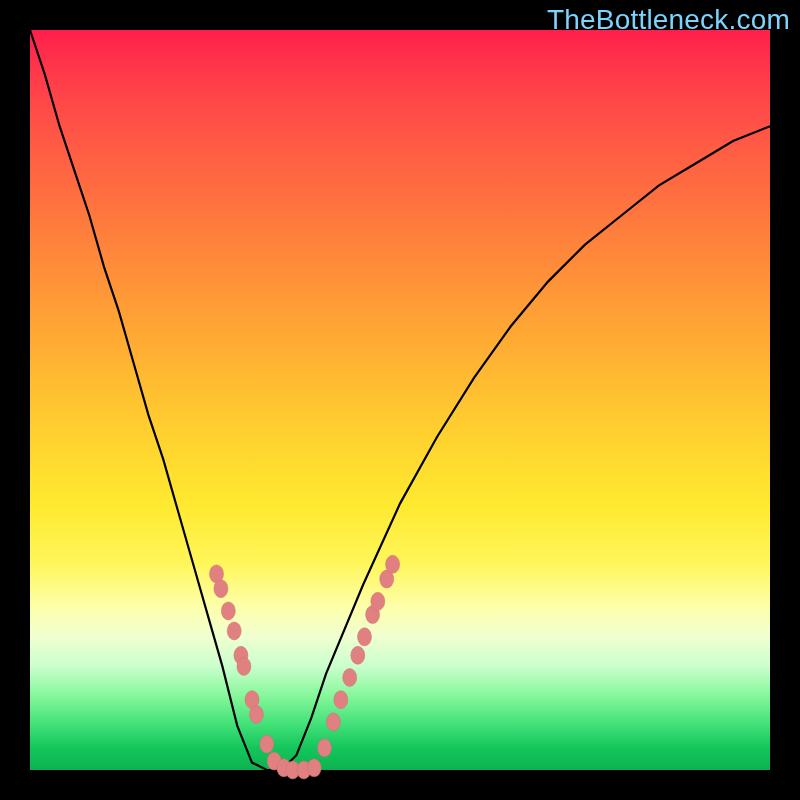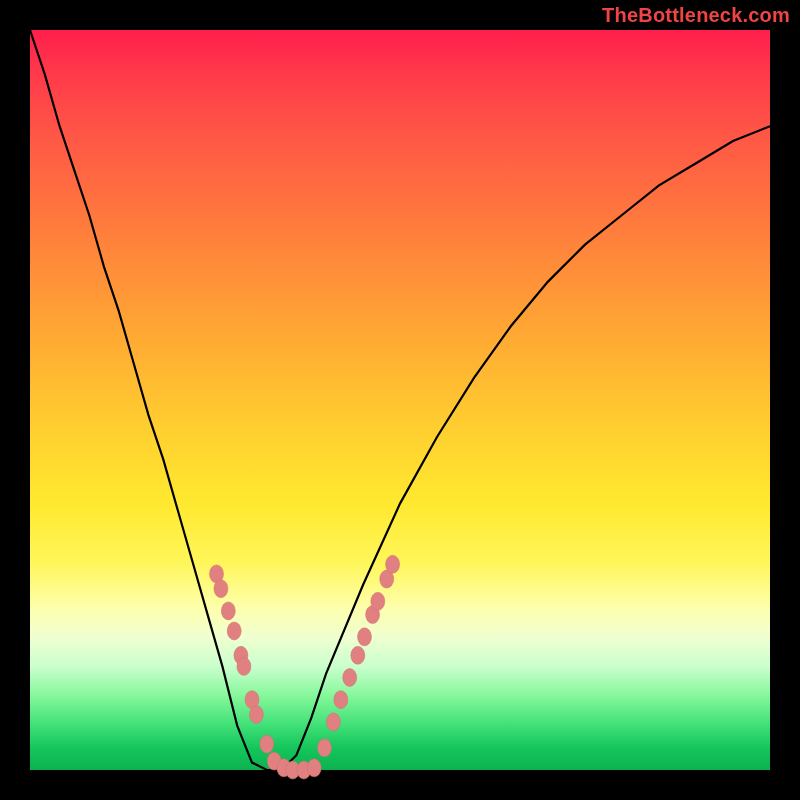--- a/index.html
+++ b/index.html
@@ -39,23 +39,23 @@
       #85f79a 90%,
       #3fe077 94%,
       #14c65c 97%,
       #0db24e 100%
     );
   }
   .watermark {
     position: absolute;
     top: 4px;
     right: 10px;
-    color: #ef4444;
-    font-size: 20px;
-    font-weight: 700;
+    color: #7dd3fc;
+    font-size: 28px;
+    font-weight: 400;
     letter-spacing: 0.2px;
   }
   svg.overlay {
     position: absolute;
     left: 0;
     top: 0;
     width: 800px;
     height: 800px;
     pointer-events: none;
   }

